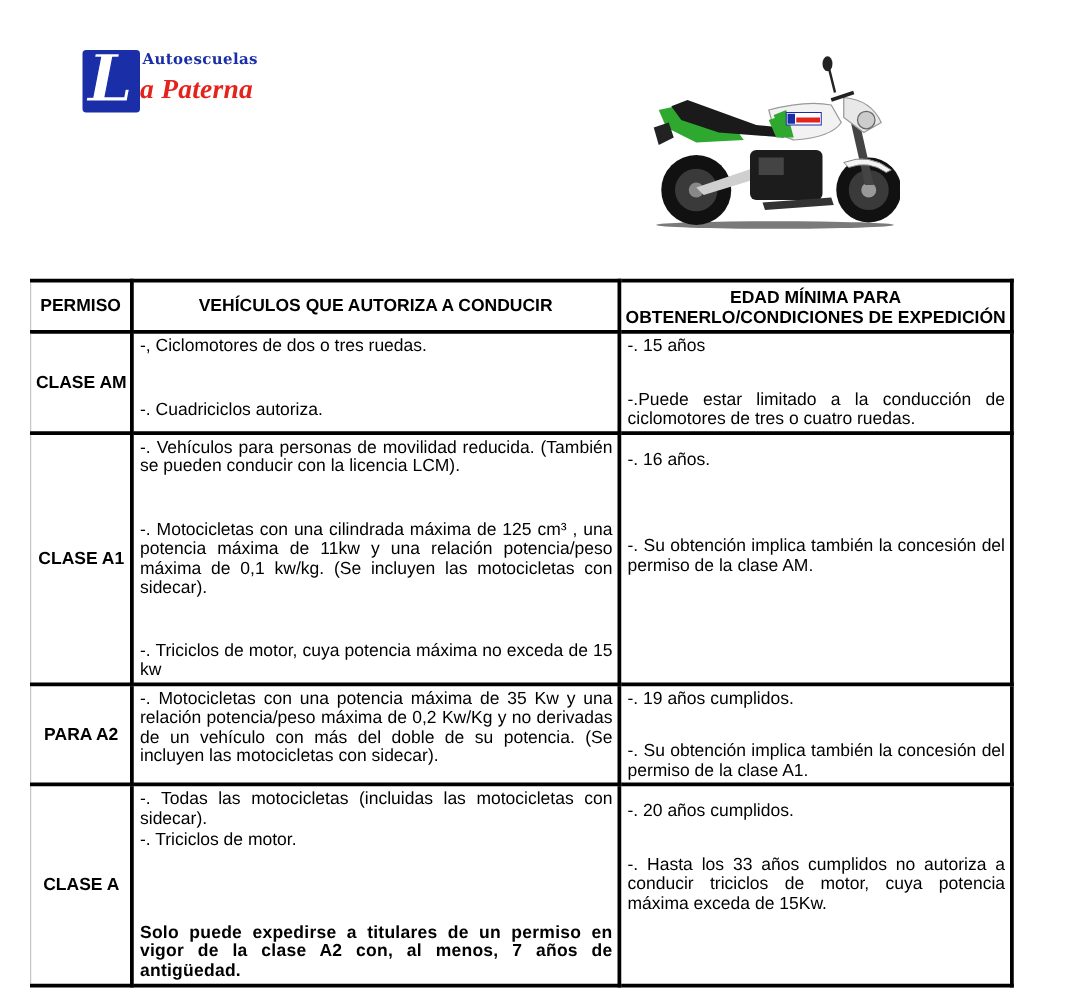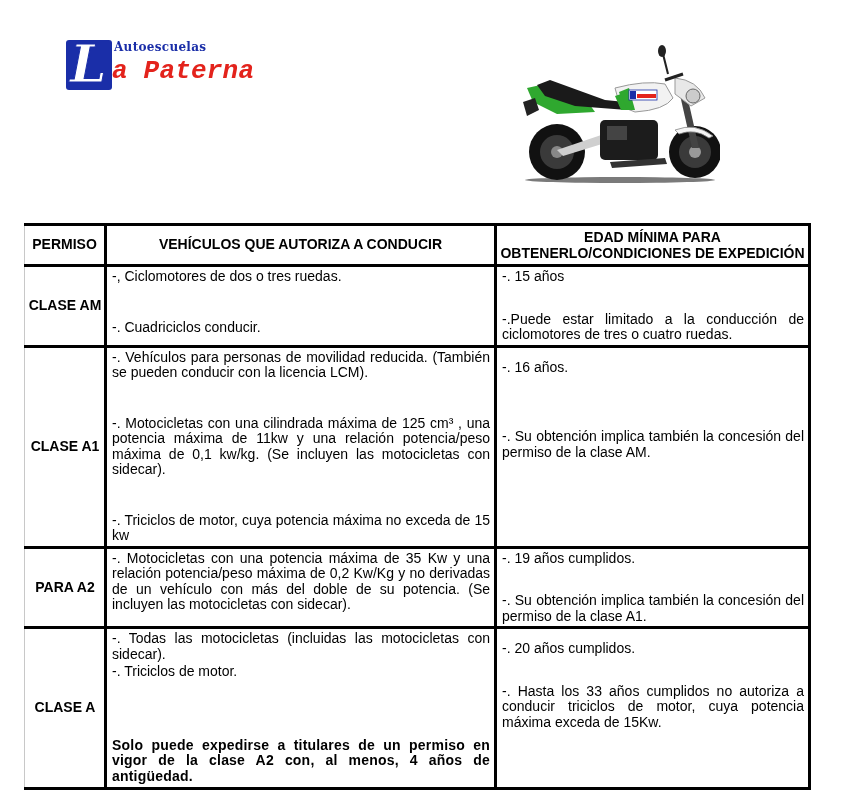--- a/index.html
+++ b/index.html
@@ -53,24 +53,24 @@
       font-weight: bold;
       font-size: 12px;
       line-height: 18px;
       color: #1a2ea8;
       letter-spacing: 0.3px;
     }
     .logo-bottom {
       position: absolute;
       left: 46px;
       top: 18px;
-      font-family: Liberation Mono, monospace;
+      font-family: Liberation Serif, serif;
       font-weight: bold;
       font-style: italic;
-      font-size: 26px;
+      font-size: 22px;
       line-height: 30px;
       color: #e3231c;
       letter-spacing: 0.2px;
     }
 
     
     .moto {
       position: absolute;
       left: 515px;
       top: 40px;
@@ -203,21 +203,21 @@
       </th>
     </tr>
   </thead>
   <tbody>
 
     <tr class="row-am">
       <td class="permit-cell">CLASE AM</td>
       <td>
         <p class="just">-, Ciclomotores de dos o tres ruedas.</p>
         <div class="gap-lg"></div>
-        <p class="just">-. Cuadriciclos conducir.</p>
+        <p class="just">-. Cuadriciclos autoriza.</p>
       </td>
       <td>
         <p class="just">-. 15 años</p>
         <div class="gap-md"></div>
         <p class="just">-.Puede estar limitado a la conducción de ciclomotores de tres o cuatro ruedas.</p>
       </td>
     </tr>
 
     <tr class="row-a1">
       <td class="permit-cell">CLASE A1</td>
@@ -247,21 +247,21 @@
         <p class="just">-. Su obtención implica también la concesión del permiso de la clase A1.</p>
       </td>
     </tr>
 
     <tr class="row-a">
       <td class="permit-cell">CLASE A</td>
       <td>
         <p class="just">-. Todas las motocicletas (incluidas las motocicletas con sidecar).</p>
         <p class="just">-. Triciclos de motor.</p>
         <div style="height:54px"></div>
-        <p class="just bold-note">Solo puede expedirse a titulares de un permiso en vigor de la clase A2 con, al menos, 4 años de antigüedad.</p>
+        <p class="just bold-note">Solo puede expedirse a titulares de un permiso en vigor de la clase A2 con, al menos, 7 años de antigüedad.</p>
       </td>
       <td>
         <div style="height:10px"></div>
         <p class="just">-. 20 años cumplidos.</p>
         <div style="height:23px"></div>
         <p class="just">-. Hasta los 33 años cumplidos no autoriza a conducir triciclos de motor, cuya potencia máxima exceda de 15Kw.</p>
       </td>
     </tr>
   </tbody>
 </table>

